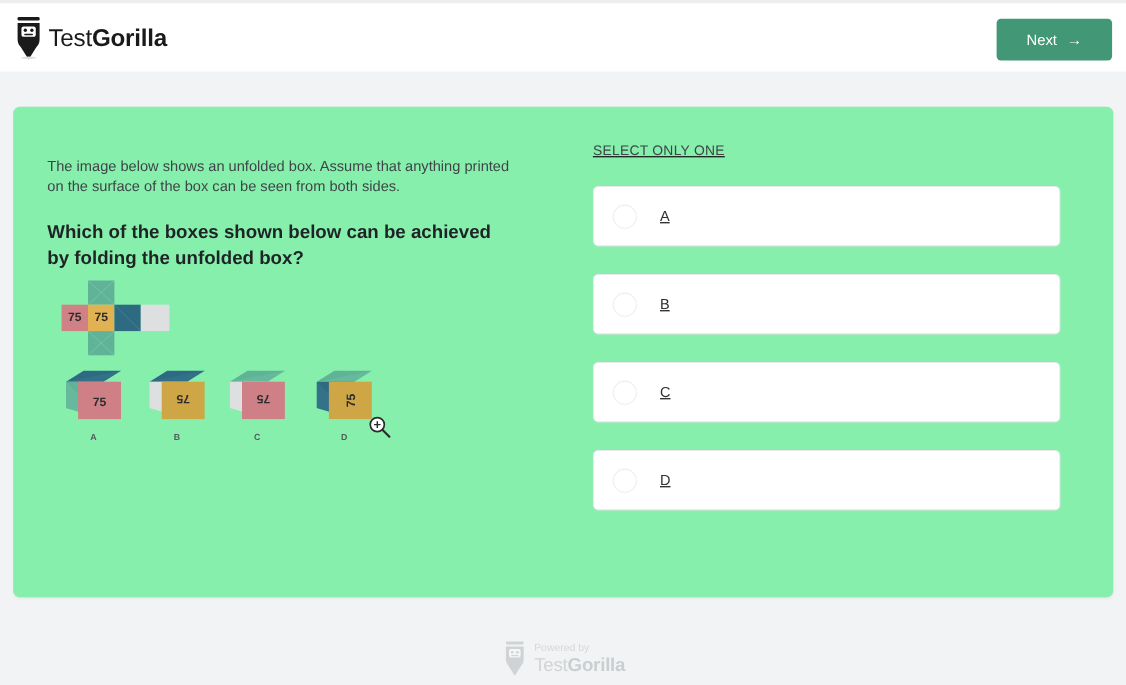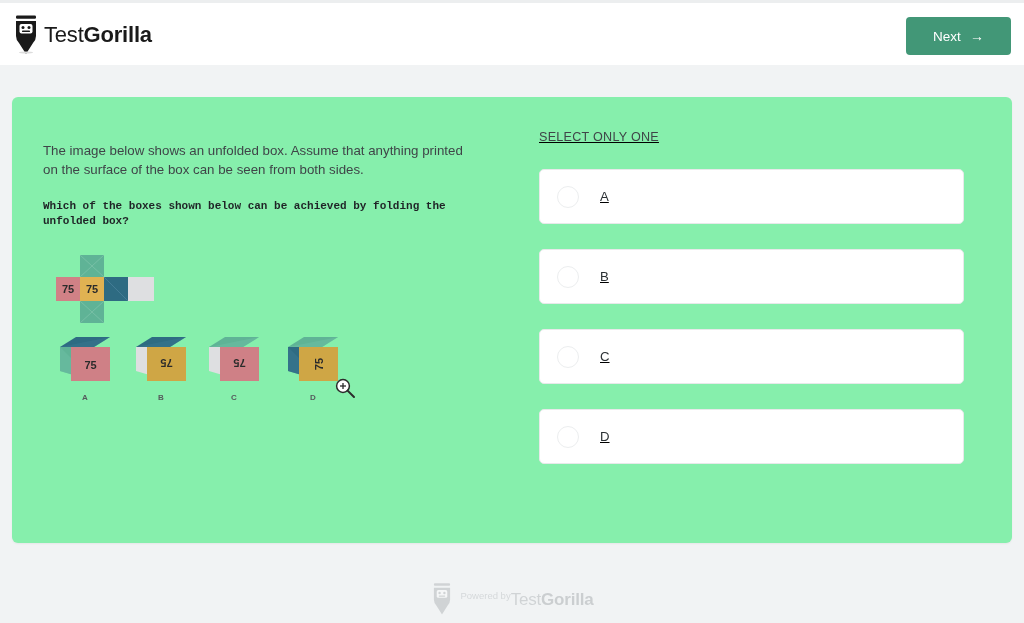--- a/index.html
+++ b/index.html
@@ -84,27 +84,26 @@
     width: 450px;
   }
   .q-intro {
     font-size: 13.3px;
     line-height: 1.45;
     color: #3f4548;
     margin: 0;
     width: 426px;
   }
   .q-prompt {
-    font-size: 11px;
+    font-size: 17px;
     line-height: 1.45;
     color: #1f2326;
     font-weight: bold;
     margin: 19px 0 0 0;
     width: 412px;
-    font-family: Liberation Mono, monospace;
   }
 
   
   .net {
     position: absolute;
     left: 44px; top: 158px;
     width: 112px; height: 66px;
   }
   .net-cell {
     position: absolute;
@@ -204,21 +203,21 @@
     align-items: center;
     justify-content: center;
   }
   .footer-inner {
     display: flex;
     align-items: center;
     gap: 6px;
     opacity: 0.32;
   }
   .footer-mark { width: 24px; height: 34px; display: block; }
-  .footer-texts { display: flex; line-height: 1; }
+  .footer-texts { display: flex; flex-direction: column; line-height: 1; }
   .powered-by {
     font-size: 9.5px;
     color: #9aa0a4;
     margin-bottom: 2px;
   }
   .footer-brand {
     font-size: 17px;
     color: #8d9397;
     letter-spacing: -0.2px;
   }

